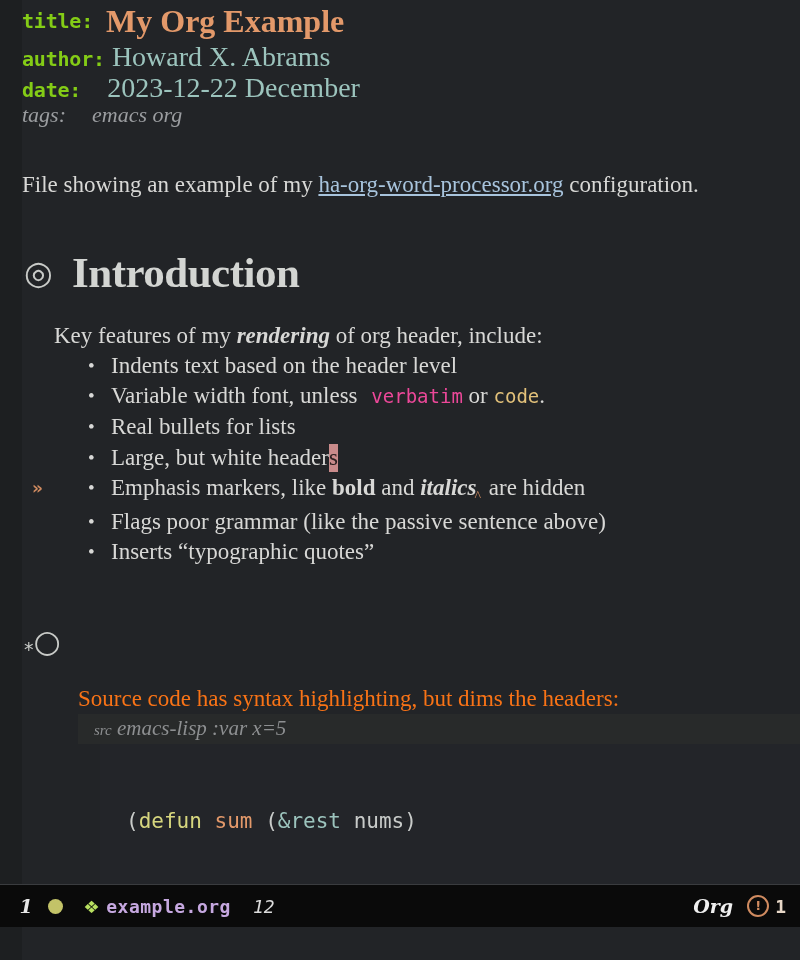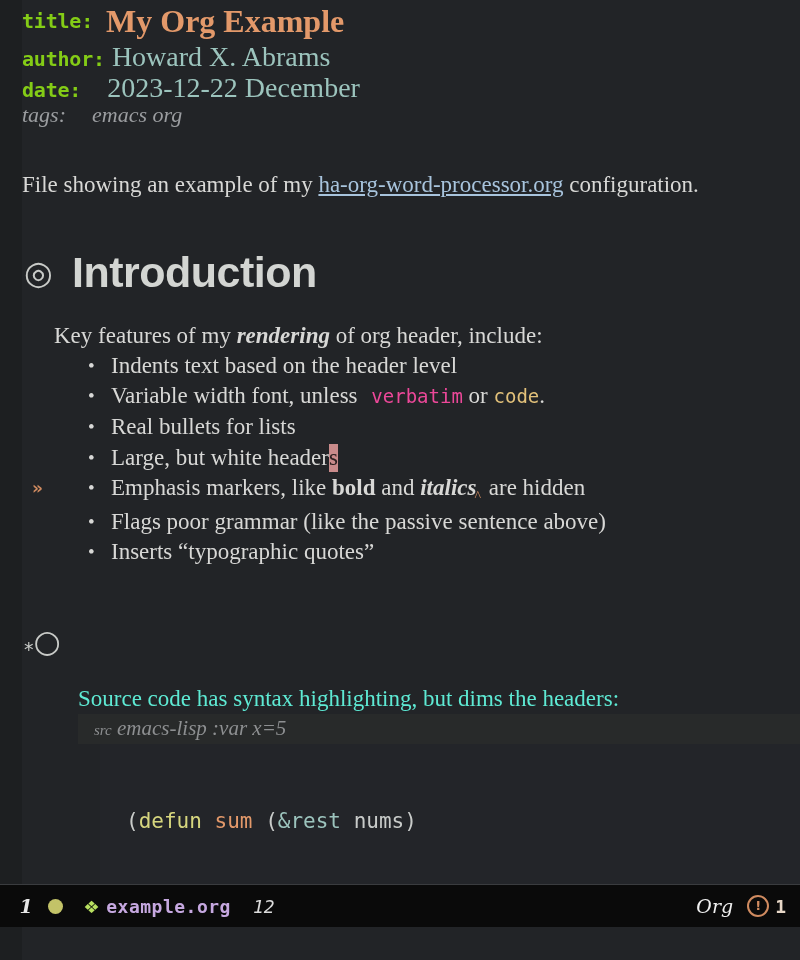--- a/index.html
+++ b/index.html
@@ -113,21 +113,21 @@
   .h1-bullet {
     font-family: "DejaVu Sans", sans-serif;
     font-size: 33px;
     color: #c9cbc8;
     line-height: 1;
     width: 48px;
     text-align: left;
     padding-left: 2px;
   }
   .h1-text {
-    font-family: Liberation Sans, sans-serif;
+    font-family: Liberation Serif, serif;
     font-weight: bold;
     font-size: 43px;
     color: #d3d5d2;
     letter-spacing: -0.5px;
     line-height: 1;
   }
 
   .h2-row {
     display: flex;
     align-items: center;
@@ -220,21 +220,21 @@
     font-size: 17px;
     color: #d08b60;
     font-weight: bold;
   }
 
   
   .sec2-body { padding-left: 56px; padding-top: 12px; }
   .src-caption {
     font-family: "Liberation Serif", serif;
     font-size: 23px;
-    color: #5eead4;
+    color: #f97316;
     line-height: 1.3;
   }
   .src-header, .src-footer {
     background: #282a2a;
     color: #8d8f91;
     font-family: "Liberation Serif", serif;
     font-style: italic;
     font-size: 21px;
     line-height: 28px;
     padding-left: 16px;
@@ -315,21 +315,21 @@
   .ml-right {
     margin-left: auto;
     display: flex;
     align-items: center;
     gap: 14px;
   }
   .ml-major {
     color: #f0f0f0;
     font-family: "DejaVu Serif", serif;
     font-style: italic;
-    font-weight: normal;
+    font-weight: bold;
     font-size: 19px;
   }
   .ml-flycheck { display: flex; align-items: center; gap: 6px; }
   .ml-warnicon {
     width: 18px; height: 18px;
     border: 2px solid #d08b60;
     border-radius: 50%;
     color: #d08b60;
     font-size: 13px;
     font-weight: bold;

